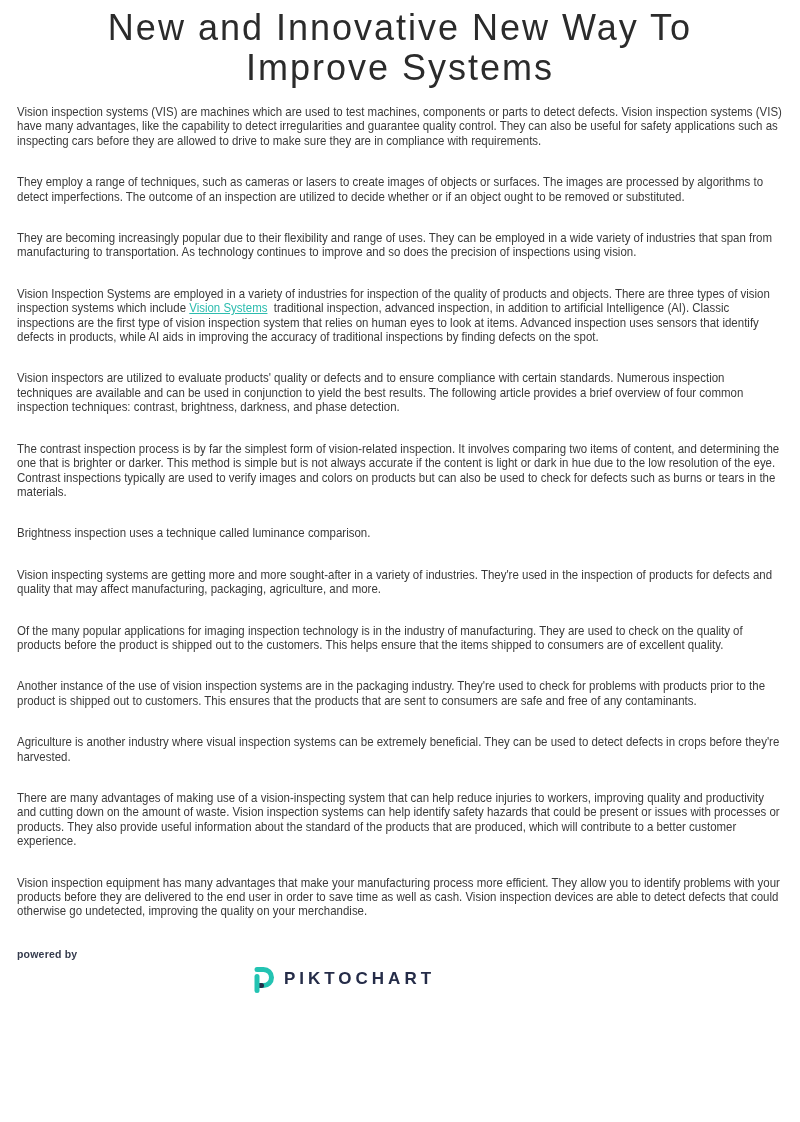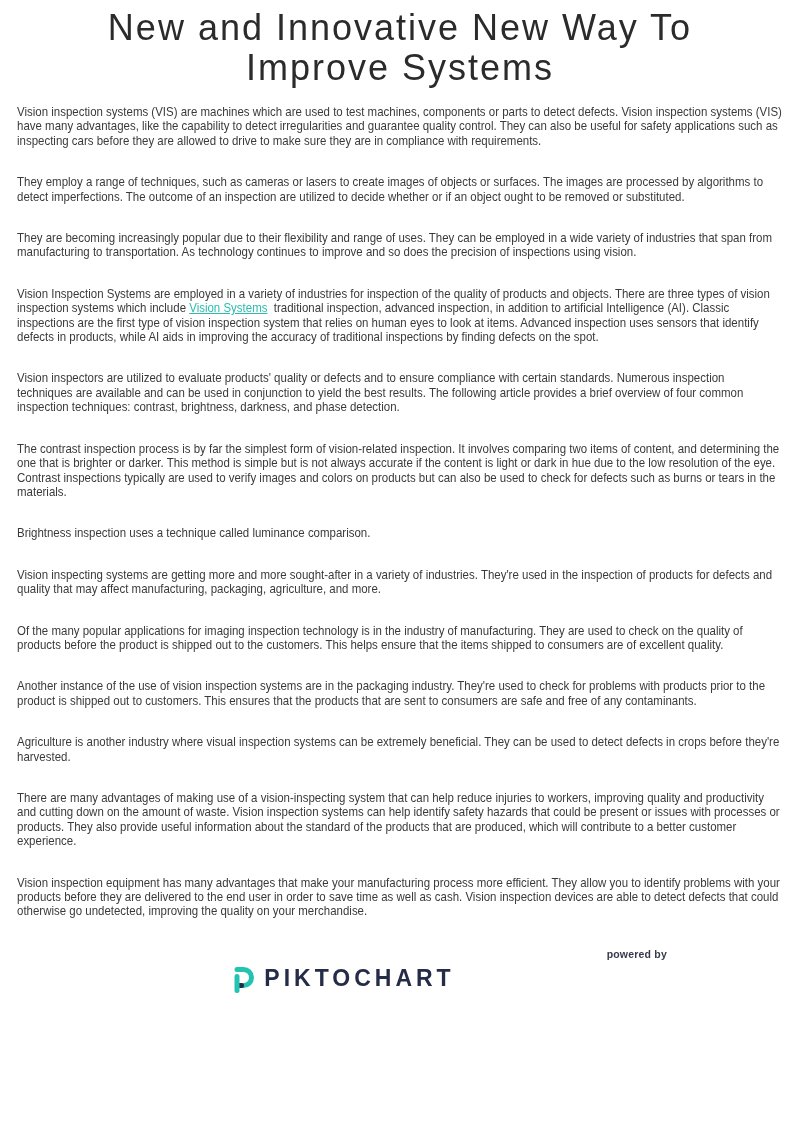--- a/index.html
+++ b/index.html
@@ -45,39 +45,39 @@
     color: #3a3a3a;
   }
   .para:last-child { margin-bottom: 0; }
   a.link {
     color: #2cbcae;
     text-decoration: underline;
     cursor: pointer;
   }
   .footer {
     margin-top: 29px;
-    text-align: right;
+    text-align: left;
   }
   .powered-by {
     font-size: 10.5px;
     font-weight: 600;
     color: #353b4d;
     letter-spacing: 0.2px;
     margin-bottom: 5px;
   }
   .logo-row {
     display: flex;
     align-items: center;
     justify-content: center;
     gap: 9px;
     cursor: pointer;
   }
   .logo-icon svg { display: block; }
   .wordmark {
-    font-size: 23px;
+    font-size: 17px;
     font-weight: 700;
     letter-spacing: 4px;
     color: #252c48;
   }
 </style>
 </head>
 <body>
 
 <div class="page">
 

